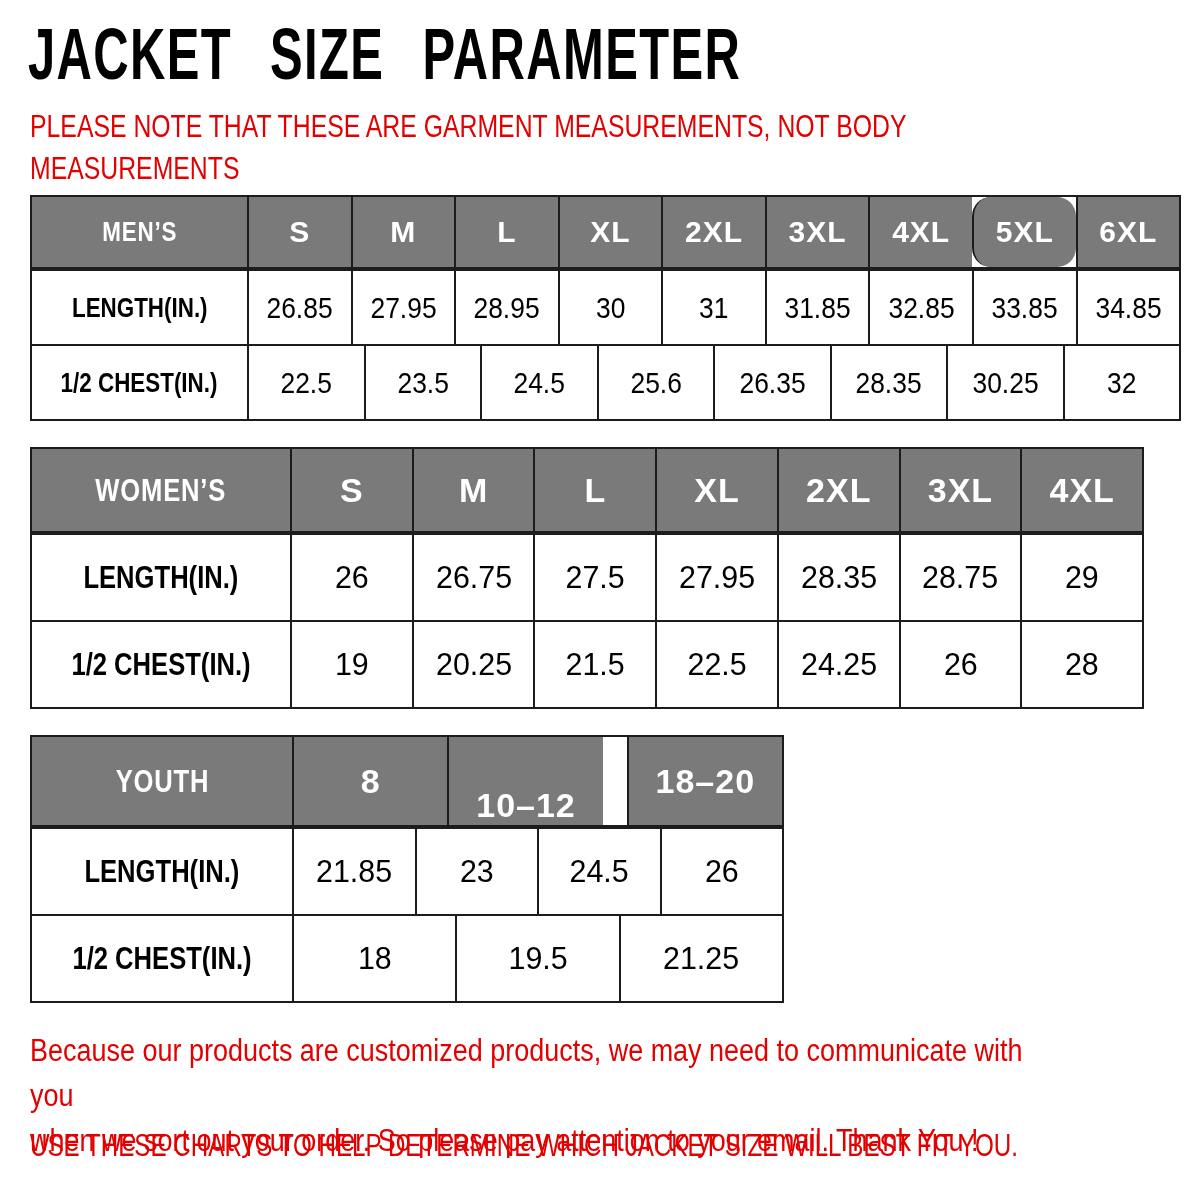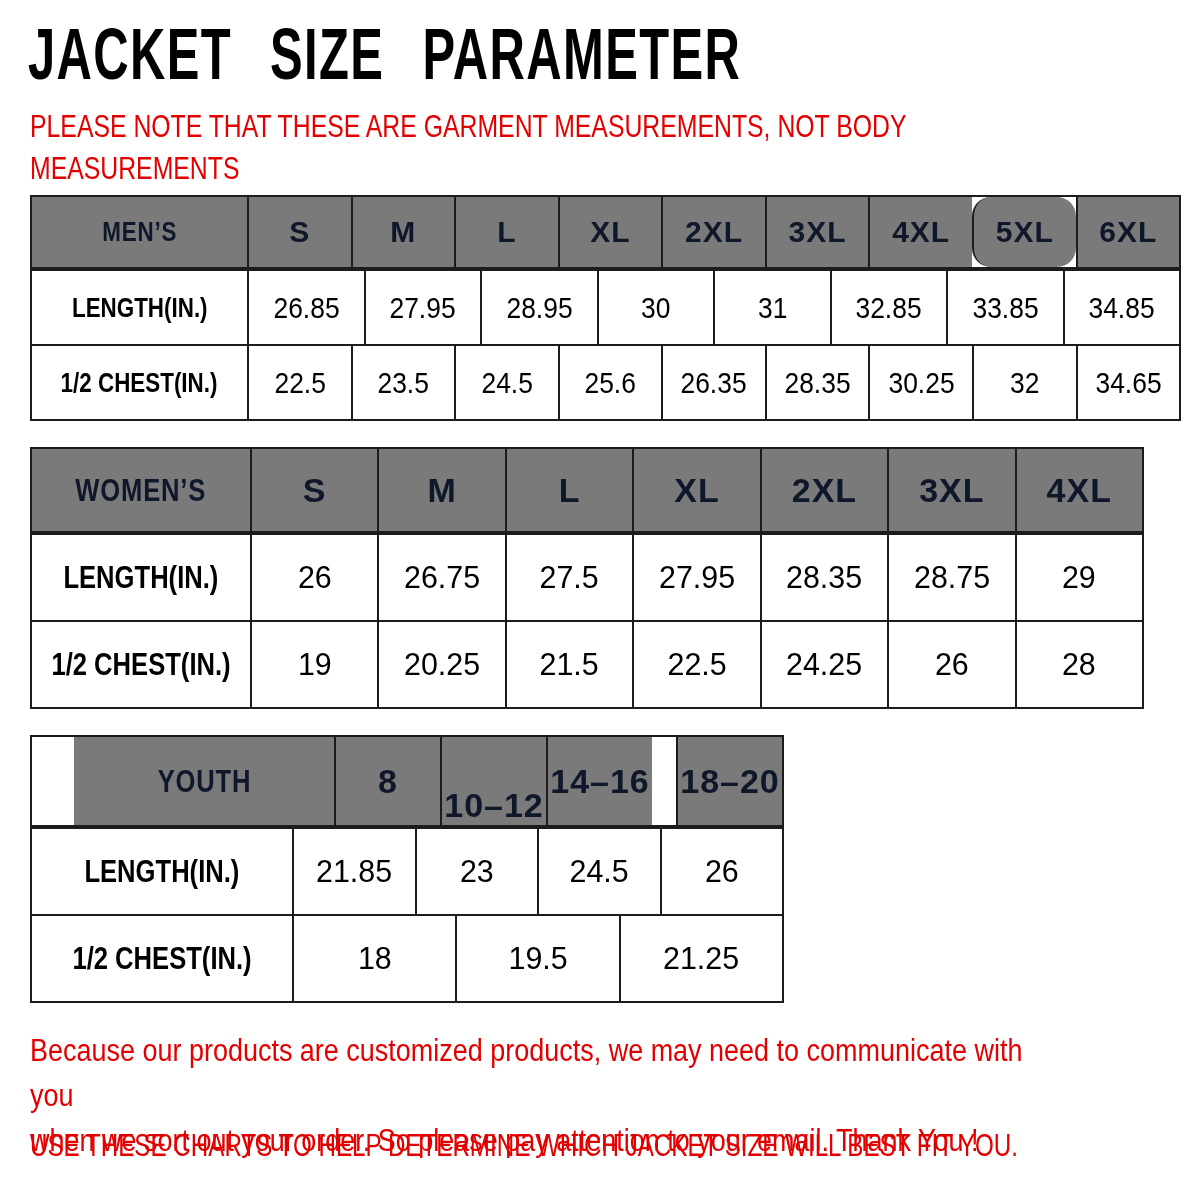--- a/index.html
+++ b/index.html
@@ -45,45 +45,45 @@
   }
   .t-row{display:flex;}
   .t-row + .t-row{border-top:2px solid #1c1c1c;}
   .t-header{border-bottom:2px solid #1c1c1c;}
   .t-cell{
     border-left:2px solid #1c1c1c;
     display:flex;align-items:center;justify-content:center;
     box-sizing:border-box;overflow:hidden;flex:1 1 0;
   }
   .t-cell:first-child{border-left:none;}
-  .t-header .t-cell{background:#7a7a7a;color:#0f172a;}
+  .t-header .t-cell{background:#7a7a7a;color:#ffffff;}
   .t-label{flex:0 0 auto;}
   .cell-text{white-space:nowrap;}
   .t-header .cell-text{font-weight:600;letter-spacing:1px;}
   .t-label .cell-text{font-weight:600;transform:scaleX(0.80);}
   
   #mens-table{left:30px;top:195px;width:1147px;}
   #mens-table .t-row{height:73px;}
   #mens-table .t-header{height:70px;}
   #mens-table .t-label{width:215px;}
   #mens-table .t-header .cell-text{font-size:30px;}
   #mens-table .t-label .cell-text{font-size:28px;}
   #mens-table .val .cell-text{font-size:30px;transform:scaleX(0.88);}
   
   #womens-table{left:30px;top:447px;width:1110px;}
   #womens-table .t-row{height:85px;}
   #womens-table .t-header{height:82px;}
-  #womens-table .t-label{width:218px;}
+  #womens-table .t-label{width:258px;}
   #womens-table .t-header .cell-text{font-size:34px;}
   #womens-table .t-label .cell-text{font-size:32px;}
   #womens-table .val .cell-text{font-size:32px;transform:scaleX(0.95);}
   
   #youth-table{left:30px;top:735px;width:750px;}
   #youth-table .t-row{height:85px;}
-  #youth-table .t-header{height:88px;padding-left:42px;}
+  #youth-table .t-header{height:88px;}
   #youth-table .t-label{width:260px;}
   #youth-table .t-header .cell-text{font-size:34px;}
   #youth-table .t-label .cell-text{font-size:32px;}
   #youth-table .val .cell-text{font-size:32px;transform:scaleX(0.95);}
 </style>
 </head>
 <body>
 
 <div class="page">
 
@@ -138,20 +138,23 @@
         <div class="t-cell val">
           <span class="cell-text">28.95</span>
         </div>
         <div class="t-cell val">
           <span class="cell-text">30</span>
         </div>
         <div class="t-cell val">
           <span class="cell-text">31</span>
         </div>
         <div class="t-cell val">
+          <span class="cell-text">31.85</span>
+        </div>
+        <div class="t-cell val">
           <span class="cell-text">32.85</span>
         </div>
         <div class="t-cell val">
           <span class="cell-text">33.85</span>
         </div>
         <div class="t-cell val">
           <span class="cell-text">34.85</span>
         </div>
       </div>
       <div class="t-row">
@@ -174,23 +177,20 @@
           <span class="cell-text">26.35</span>
         </div>
         <div class="t-cell val">
           <span class="cell-text">28.35</span>
         </div>
         <div class="t-cell val">
           <span class="cell-text">30.25</span>
         </div>
         <div class="t-cell val">
           <span class="cell-text">32</span>
-        </div>
-        <div class="t-cell val">
-          <span class="cell-text">34.65</span>
         </div>
       </div>
     </div>
 
   <div id="womens-table" class="size-table">
       <div class="t-row t-header">
         <div class="t-cell t-label" style="background: rgb(122, 122, 122);">
           <span class="cell-text">WOMEN’S</span>
         </div>
         <div class="t-cell head" style="background: rgb(122, 122, 122);">
@@ -273,23 +273,20 @@
       <div class="t-row t-header">
         <div class="t-cell t-label" style="background: rgb(122, 122, 122);">
           <span class="cell-text">YOUTH</span>
         </div>
         <div class="t-cell head" style="background: rgb(122, 122, 122);">
           <span class="cell-text">8</span>
         </div>
         <div class="t-cell head" style="background: rgb(122, 122, 122); align-items: flex-end;">
           <span class="cell-text">10–12</span>
         </div>
-        <div class="t-cell head" style="background: rgb(122, 122, 122);">
-          <span class="cell-text">14–16</span>
-        </div>
         <div class="t-cell head" style="background: rgb(122, 122, 122); margin-left: 24px;">
           <span class="cell-text">18–20</span>
         </div>
       </div>
       <div class="t-row">
         <div class="t-cell t-label">
           <span class="cell-text">LENGTH(IN.)</span>
         </div>
         <div class="t-cell val">
           <span class="cell-text">21.85</span>

